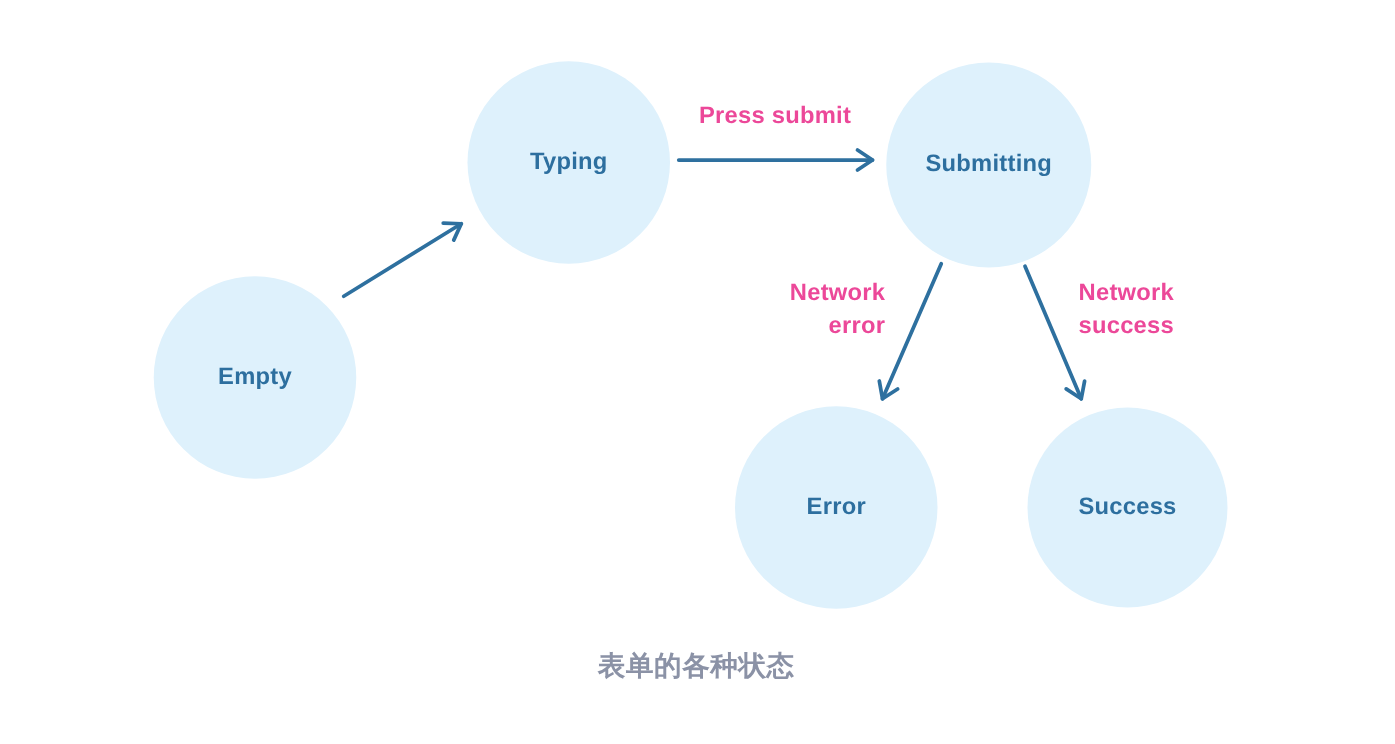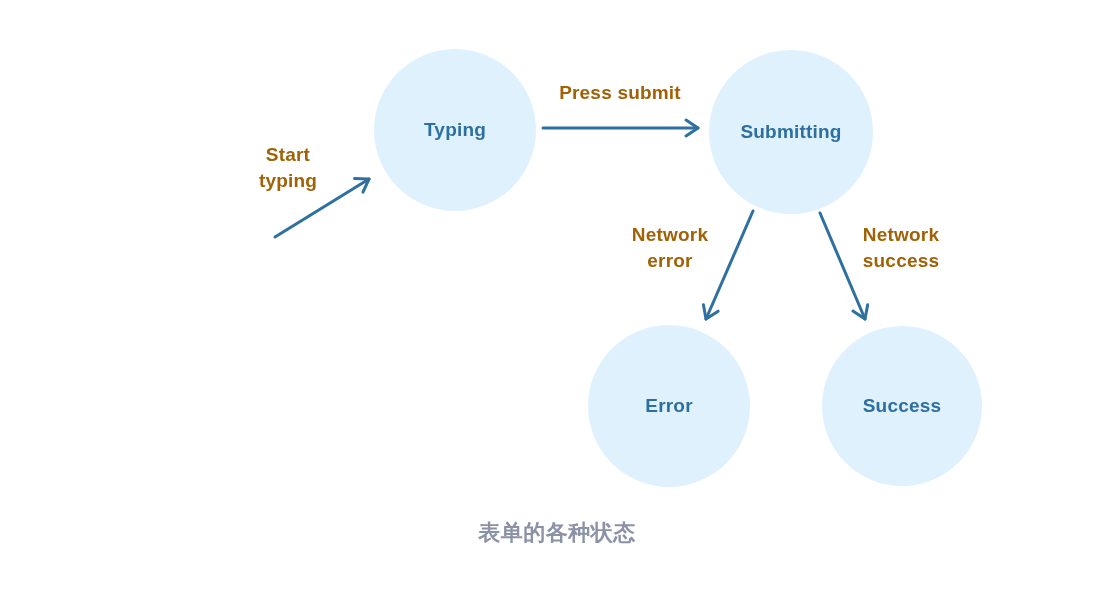--- a/index.html
+++ b/index.html
@@ -33,23 +33,23 @@
   }
   .node-label {
     color: #2d6f9f;
     font-size: 19px;
     font-weight: 600;
     letter-spacing: 0.2px;
   }
   .edge-label {
     position: absolute;
     transform: translateX(-50%);
-    text-align: center;
+    text-align: right;
     white-space: pre-line;
-    color: #a16207;
+    color: #ec4899;
     font-size: 19px;
     font-weight: 600;
     line-height: 26px;
     letter-spacing: 0.2px;
   }
   .caption {
     position: absolute;
     transform: translateX(-50%);
     color: #8b92a6;
     font-size: 22px;
@@ -67,39 +67,40 @@
       <marker id="chevron" markerUnits="userSpaceOnUse" markerWidth="34" markerHeight="34" viewBox="-17 -17 34 34" refX="0" refY="0" orient="auto">
         <path d="M-12,-8 L0,0 L-12,8" fill="none" stroke="#2e709f" stroke-width="3" stroke-linecap="round" stroke-linejoin="round"></path>
       </marker>
     </defs>
     <path d="M275,237 L369,179" fill="none" stroke="#2e709f" stroke-width="3" stroke-linecap="round" marker-end="url(#chevron)"></path>
     <path d="M543,128 L698,128" fill="none" stroke="#2e709f" stroke-width="3" stroke-linecap="round" marker-end="url(#chevron)"></path>
     <path d="M753,211 L706,319" fill="none" stroke="#2e709f" stroke-width="3" stroke-linecap="round" marker-end="url(#chevron)"></path>
     <path d="M820,213 L865,319" fill="none" stroke="#2e709f" stroke-width="3" stroke-linecap="round" marker-end="url(#chevron)"></path>
   </svg>
 
+  <div class="node" style="left:123px; top:221px; width:162px; height:162px;">
+    <span class="node-label">Empty</span>
+  </div>
 
   <div class="node" style="left:374px; top:49px; width:162px; height:162px;">
     <span class="node-label">Typing</span>
   </div>
 
   <div class="node" style="left:709px; top:50px; width:164px; height:164px;align-items:center;">
     <span class="node-label">Submitting</span>
   </div>
 
   <div class="node" style="left:588px; top:325px; width:162px; height:162px;">
     <span class="node-label">Error</span>
   </div>
 
   <div class="node" style="left:822px; top:326px; width:160px; height:160px;">
     <span class="node-label">Success</span>
   </div>
 
-  <div class="edge-label" style="left:288px; top:142px;">Start
-typing</div>
 
   <div class="edge-label" style="left:620px; top:80px;">Press submit</div>
 
   <div class="edge-label" style="left:670px; top:222px;">Network
 error</div>
 
   <div class="edge-label" style="left:901px; top:222px;">Network
 success</div>
 
   <div class="caption" style="left:557px; top:518px;">表单的各种状态</div>

